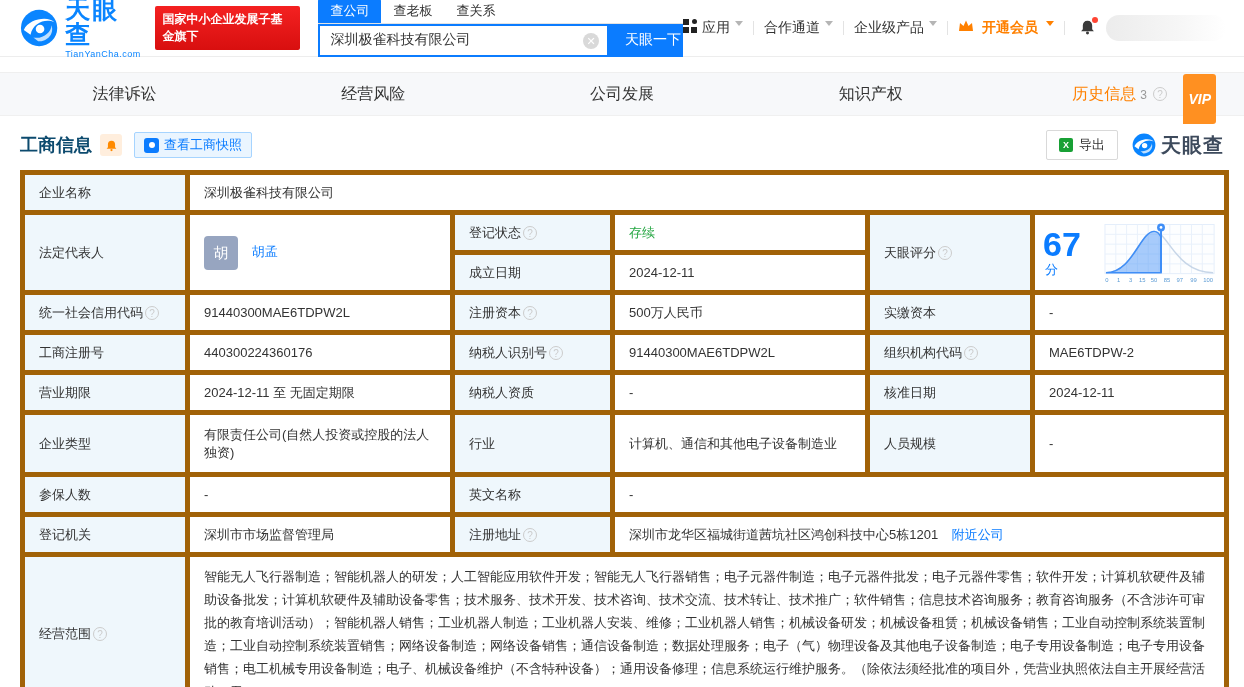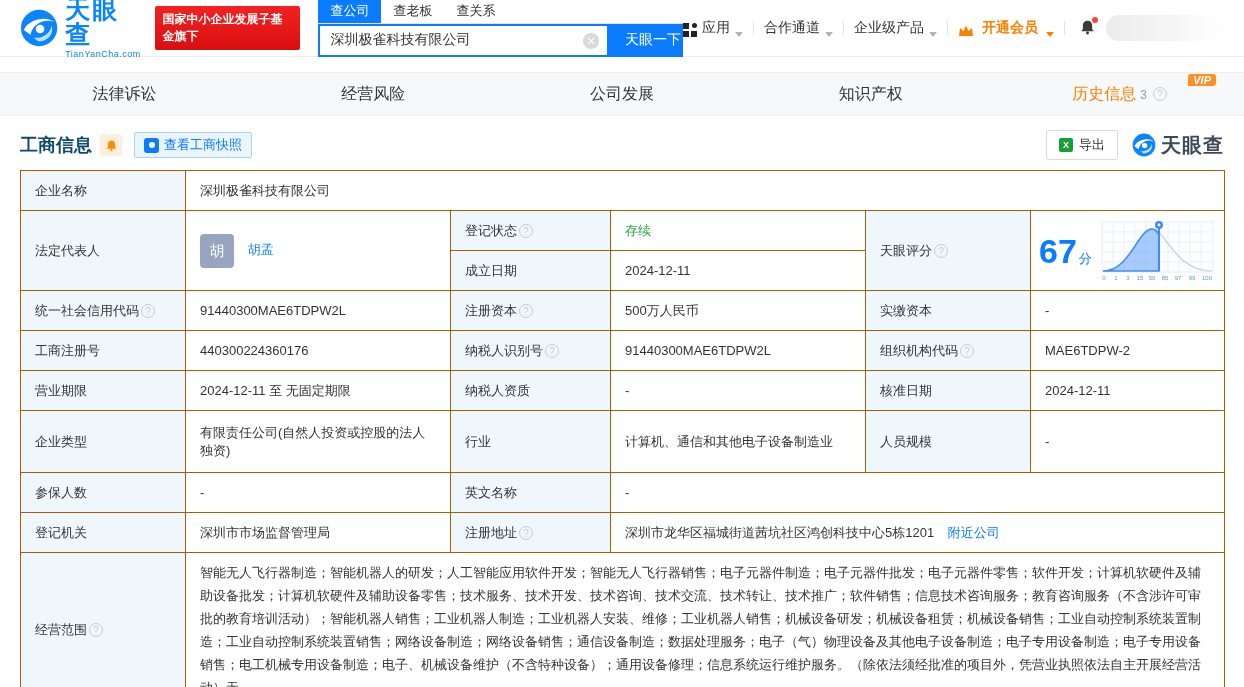--- a/index.html
+++ b/index.html
@@ -20,56 +20,56 @@
   .search-area { margin-left:18px; width:438px; }
   .search-tabs { display:flex; align-items:flex-end; height:24px; border-bottom:1px solid #e3e3e3; }
   .search-tab { font-size:13px; padding:3px 12px; cursor:pointer; color:#333; }
   .search-tab.active { background:#0b7cff; color:#fff; border-radius:2px 2px 0 0; }
   .search-row { display:flex; }
   .search-box { position:relative; flex:1; }
   .search-input { width:100%; height:33px; border:2px solid #0b7cff; border-right:none; padding:0 30px 0 10px; font-size:14px; color:#333; outline:none; font-family:inherit; }
   .clear-icon { position:absolute; right:8px; top:9px; width:16px; height:16px; border-radius:50%; background:#d9d9d9; color:#fff; font-size:11px; line-height:16px; text-align:center; cursor:pointer; }
   .search-btn { width:76px; height:33px; background:#0b7cff; color:#fff; border:none; font-size:14px; cursor:pointer; font-family:inherit;padding-left:16px; }
   .top-nav { margin-left:auto; display:flex; align-items:center; gap:10px; white-space:nowrap; }
-  .nav-item { display:flex; align-items:flex-end; gap:5px; font-size:14px; color:#333; cursor:pointer; }
+  .nav-item { display:flex; align-items:flex-start; gap:5px; font-size:14px; color:#333; cursor:pointer; }
   .nav-item.vip { color:#ff8000; font-weight:bold;gap:8px; }
   .caret { width:0; height:0; border-left:4px solid transparent; border-right:4px solid transparent; border-top:5px solid #b5b5b5; margin-top:2px; }
   .nav-sep { width:1px; height:14px; background:#e3e3e3; }
   .grid-icon { position:relative; width:14px; height:14px; }
   .grid-icon i { position:absolute; width:6px; height:6px; background:#222; }
   .grid-icon i:nth-child(1){left:0;top:0;} .grid-icon i:nth-child(2){right:0;top:0;border-radius:50%;width:5px;height:5px;}
   .grid-icon i:nth-child(3){left:0;bottom:0;} .grid-icon i:nth-child(4){right:0;bottom:0;}
   .bell-wrap { position:relative; margin-left:4px; cursor:pointer; }
   .bell-wrap .dot { position:absolute; top:-2px; right:-2px; width:6px; height:6px; background:#f43; border-radius:50%; }
   .user-blur { width:120px; height:26px; border-radius:13px; background:linear-gradient(90deg,#ececec,#f6f6f6 60%,#ffffff); cursor:pointer; }
   
   .page-tabs { margin-top:15px; display:flex; background:#f7f8fa; border-top:1px solid #efefef; height:44px; }
   .ptab { flex:1; display:flex; align-items:center; justify-content:center; gap:4px; font-size:16px; color:#333; cursor:pointer; position:relative; border-bottom:1px solid #f0f0f0; }
   .ptab.active { background:#fff; color:#0b7cff; font-weight:bold; border-bottom:none; }
   .ptab .cnt { font-size:12px; color:#999; margin-top:2px; }
   .ptab.active .cnt { color:#0b7cff; }
   .ptab.orange { color:#ff8000; }
-  .vip-badge { position:absolute; top:1px; right:28px; background:#ff9021; color:#fff; font-size:11px; font-weight:bold; padding:0 5px; border-radius:3px 3px 3px 0; font-style:italic; }
+  .vip-badge { position:absolute; top:1px; right:28px; background:#ff9021; color:#fff; font-size:14px; font-weight:bold; padding:17px 5px; border-radius:3px 3px 3px 0; font-style:italic; }
   .qmark { display:inline-block; width:14px; height:14px; border:1px solid #ccc; border-radius:50%; color:#ccc; font-size:10px; line-height:13px; text-align:center; margin-left:2px; }
   
   .section-head { display:flex; align-items:center; padding:14px 20px 10px; }
   .section-title { font-size:18px; font-weight:bold; color:#0c4a6e; }
   .monitor-bell { width:22px; height:22px; background:#ffeedd; border-radius:3px; display:inline-flex; align-items:center; justify-content:center; margin-left:8px; cursor:pointer; }
   .snapshot-btn { margin-left:12px; display:inline-flex; align-items:center; gap:5px; background:#eaf5ff; border:1px solid #a6d4ff; color:#0b7cff; font-size:13px; padding:3px 9px; border-radius:2px; cursor:pointer; font-family:inherit; }
   .cam-icon { width:15px; height:15px; background:#0b7cff; border-radius:3px; position:relative; }
   .cam-icon::after { content:""; position:absolute; left:4.5px; top:4.5px; width:6px; height:6px; border-radius:50%; background:#fff; }
   .head-right { margin-left:auto; display:flex; align-items:center; gap:14px; }
   .export-btn { display:inline-flex; align-items:center; gap:6px; background:#fff; border:1px solid #d9d9d9; border-radius:2px; font-size:13px; color:#333; padding:5px 12px; cursor:pointer; font-family:inherit; }
   .xls-icon { width:14px; height:14px; background:#18a035; border-radius:2px; color:#fff; font-size:9px; font-weight:bold; line-height:14px; text-align:center; }
   .watermark { display:flex; align-items:center; gap:5px; }
   .watermark .wm-text { font-size:20px; font-weight:bold; color:#3d4a5c; letter-spacing:1px; }
   
   .tbl-wrap { padding:0 20px 16px; }
   table.info { width:100%; border-collapse:collapse; table-layout:fixed; }
-  table.info td { border:1px solid #a16207; font-size:13px; color:#333; padding:8px 14px; vertical-align:middle; word-break:break-all; }
+  table.info td { border:5px solid #a16207; font-size:13px; color:#333; padding:8px 14px; vertical-align:middle; word-break:break-all; }
   td.lbl { background:#eff7fc; color:#555; }
   tr.h40 { height:40px; } tr.h62 { height:62px; }
   a.blue { color:#0b7cff; text-decoration:none; cursor:pointer; }
   .status-green { color:#28a745; }
   .avatar { display:inline-block; width:34px; height:34px; background:#97a5c0; color:#fff; border-radius:4px; text-align:center; line-height:34px; font-size:15px; vertical-align:middle; margin-right:10px; cursor:pointer; }
   .score-cell { padding:4px 8px !important; }
   .score-wrap { display:flex; align-items:center; gap:8px; }
   .score-num { font-size:34px; font-weight:bold; color:#0b7cff; line-height:1; }
   .score-unit { font-size:13px; color:#0b7cff; margin-left:2px; }
   .scope-val { line-height:23px; color:#333; }

